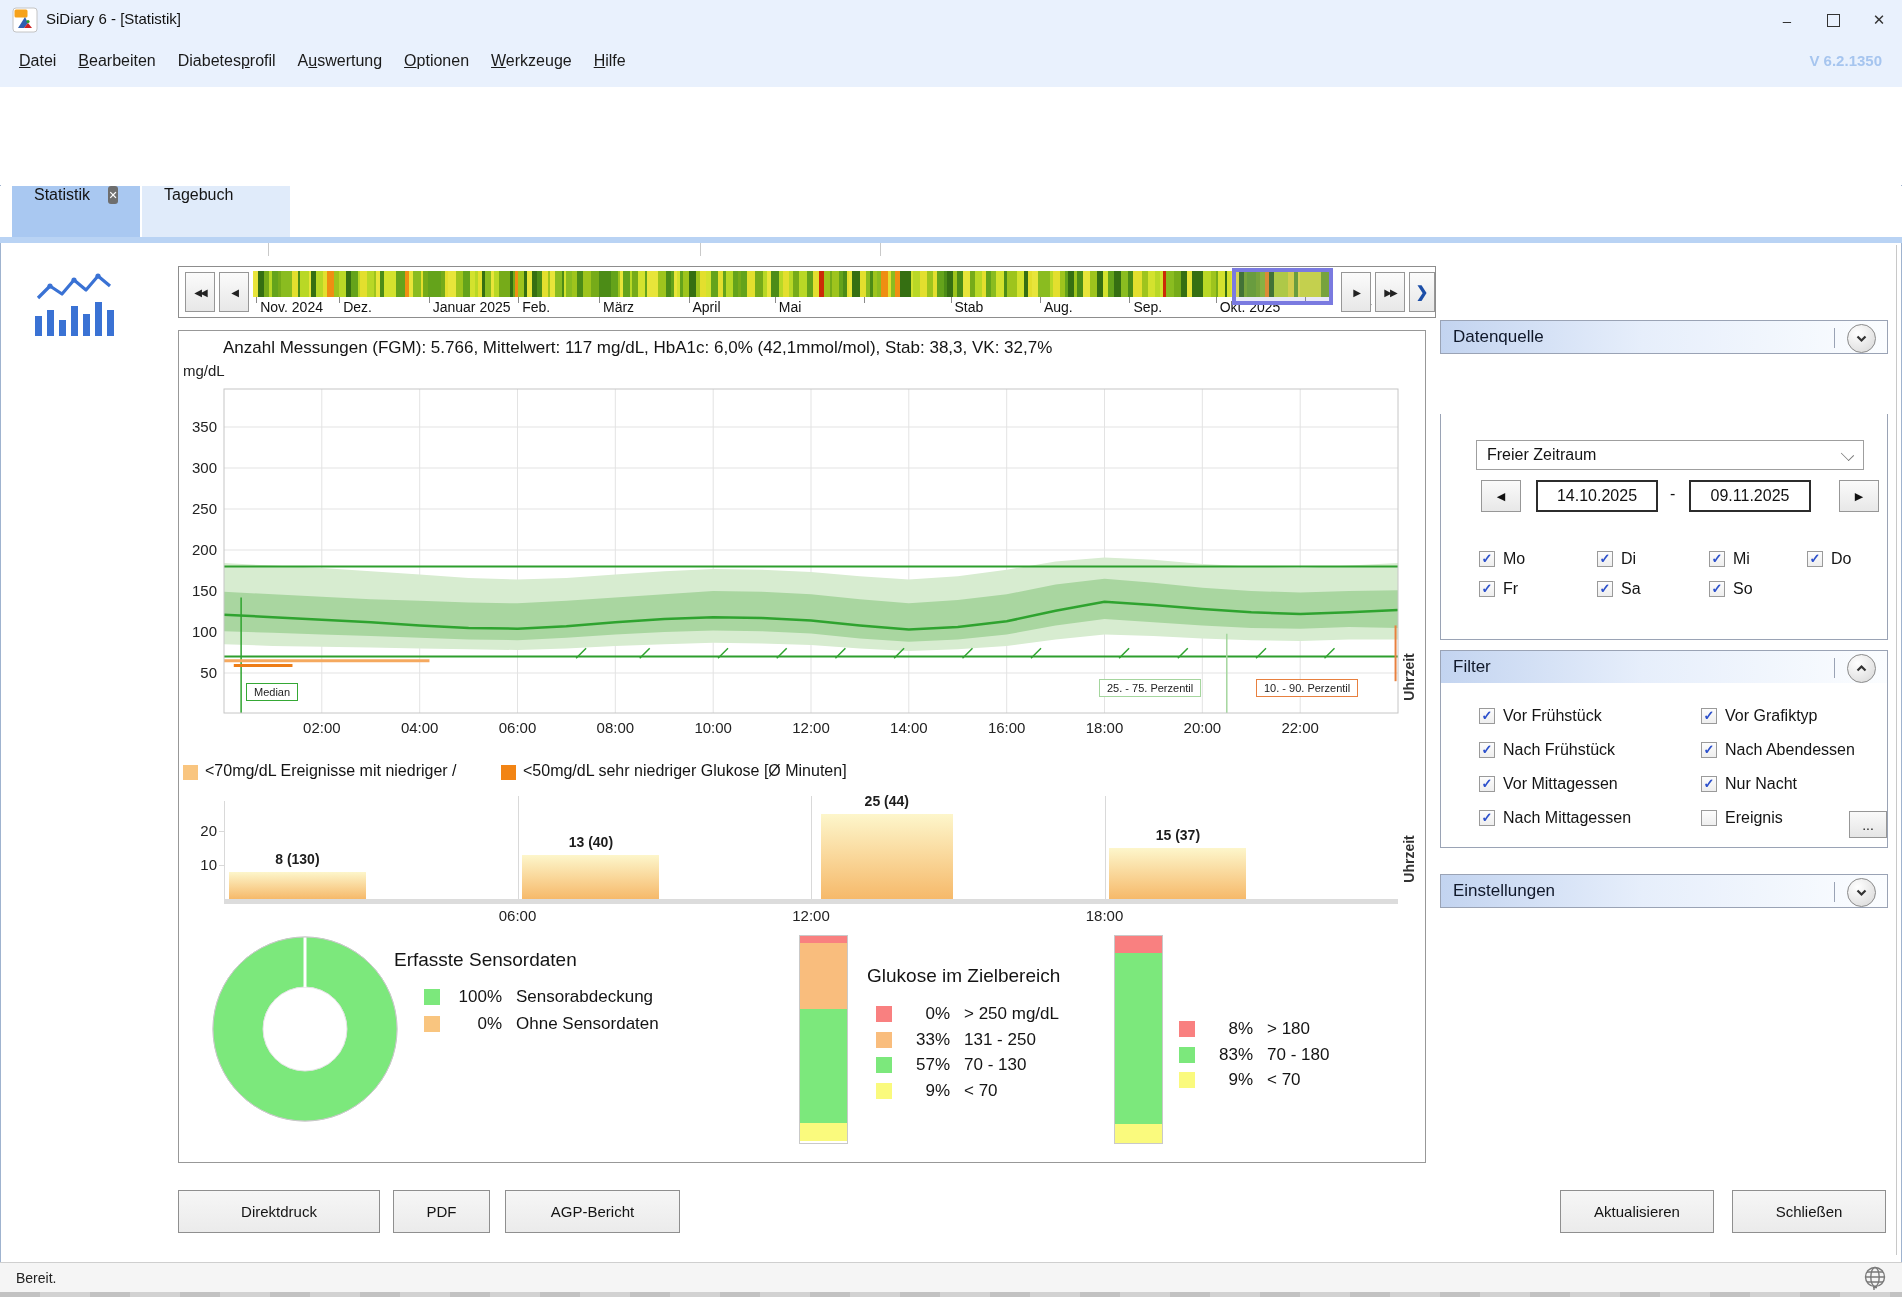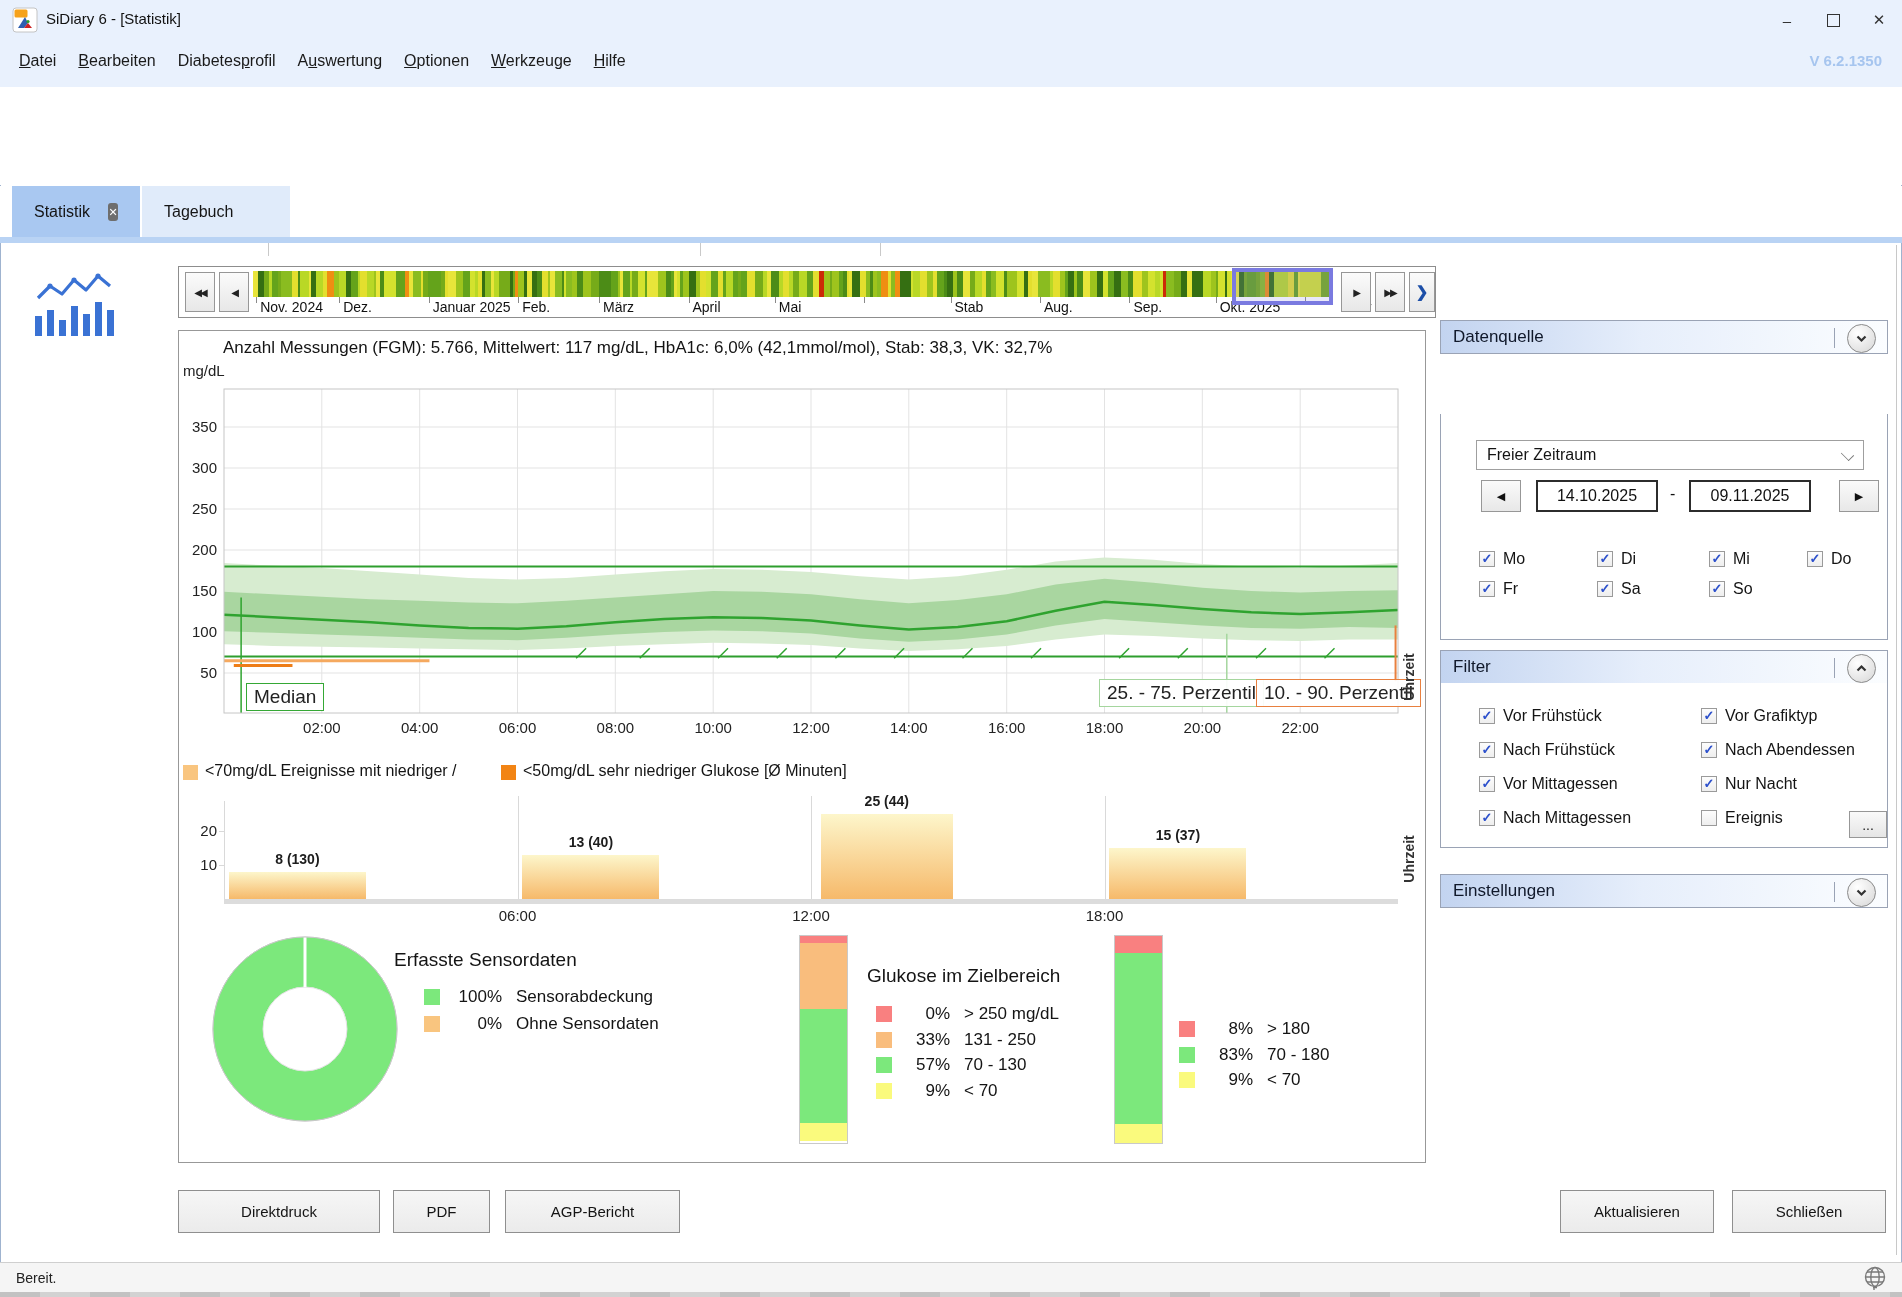--- a/index.html
+++ b/index.html
@@ -19,21 +19,21 @@
   .menu-item{position:relative;display:inline-block;margin:12px 11px 0 11px;font-size:16px;color:#1a1a1a;cursor:default}
   .menu-item u{text-decoration:underline}
   .version{position:absolute;right:20px;top:12px;font-size:15px;font-weight:bold;color:#a6c5ef}
   
   .toolbar{position:absolute;left:0;top:87px;width:1902px;height:98px;background:#fff}
   .tbtn{position:absolute;top:106px;width:46px;height:50px;background:transparent;border:none;cursor:pointer;padding:0}
   .tsep{position:absolute;top:115px;width:1px;height:54px;background:#c9c9c9}
   .recommend{position:absolute;right:20px;top:196px;font-size:16px;font-weight:bold;color:#a6c5ef;cursor:pointer}
   
   .tabbar{position:absolute;left:0;top:186px;width:1902px;height:51px;background:#fff}
-  .tab{position:absolute;top:0;height:51px;display:flex;align-items:center;padding:0 22px;
+  .tab{position:absolute;top:0;height:51px;display:flex;align-items:flex-start;padding:0 22px;
        font-size:16px;color:#151515;background:#e0ebfa;cursor:pointer;box-sizing:border-box}
   .tab.active{background:#a9c8f1}
   .tabclose{width:18px;height:18px;margin-left:18px;background:#6e6e6e;border-radius:3px;color:#fff;
             font-size:11px;line-height:18px;text-align:center;cursor:pointer}
   .tabstrip{position:absolute;left:0;top:237px;width:1902px;height:6px;background:#b9d3f4}
   
   .timeline{position:absolute;left:178px;top:266px;width:1258px;height:52px;border:1px solid #8d8d8d;
             background:#fff;box-sizing:border-box}
   .tl-btn{position:absolute;top:5px;width:30px;height:40px;background:linear-gradient(#fbfbfb,#e7e7e7);
           border:1px solid #979797;font-size:10px;color:#222;cursor:pointer;padding:0;letter-spacing:-2px}
@@ -46,21 +46,21 @@
           box-sizing:border-box;cursor:grab}
   
   .mainbox{position:absolute;left:178px;top:330px;width:1248px;height:833px;border:1px solid #989898;
            background:#fff;box-sizing:border-box}
   .stats-title{position:absolute;left:44px;top:7px;font-size:17px;color:#141414}
   .yunit{position:absolute;left:4px;top:31px;font-size:15px;color:#222}
   .ytick{position:absolute;left:0;width:38px;text-align:right;font-size:15px;color:#222}
   .xtick{position:absolute;width:56px;text-align:center;font-size:15px;color:#222;top:388px}
   .uhr{position:absolute;width:70px;height:16px;font-size:14px;font-weight:bold;color:#333;
        transform:rotate(-90deg);text-align:center}
-  .pbox{position:absolute;background:rgba(255,255,255,.92);font-size:19px;color:#222;
+  .pbox{position:absolute;background:rgba(255,255,255,.92);font-size:11px;color:#222;
         padding:2px 7px;white-space:nowrap}
   .pbox.median{border:1.5px solid #35a835}
   .pbox.p2575{border:1.5px solid #a5d69e}
   .pbox.p1090{border:1.5px solid #e8803f}
   
   .lleg-sq{position:absolute;width:15px;height:15px;top:434px}
   .lleg-tx{position:absolute;top:431px;font-size:16px;color:#141414;white-space:nowrap}
   .lbar{position:absolute;background:linear-gradient(#fdf6cb,#f6b96a);border:0}
   .lbar-label{position:absolute;font-size:14px;font-weight:600;color:#1d1d1d;text-align:center;width:90px}
   .bartick{position:absolute;width:26px;text-align:right;font-size:15px;color:#222}

